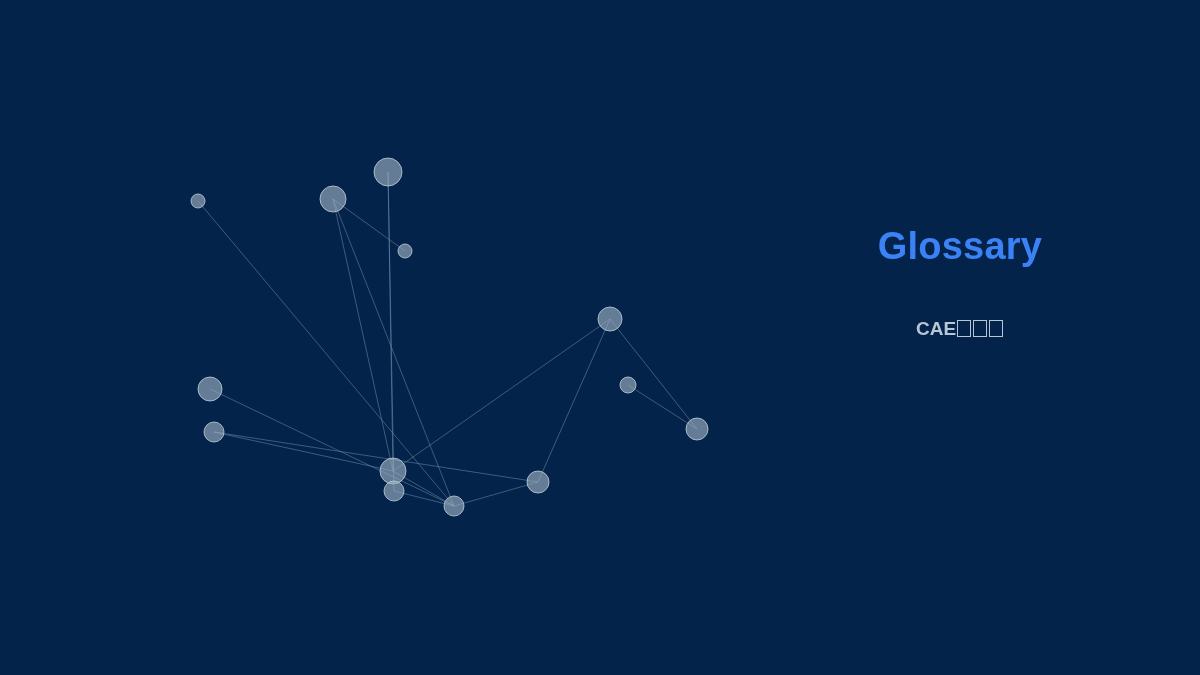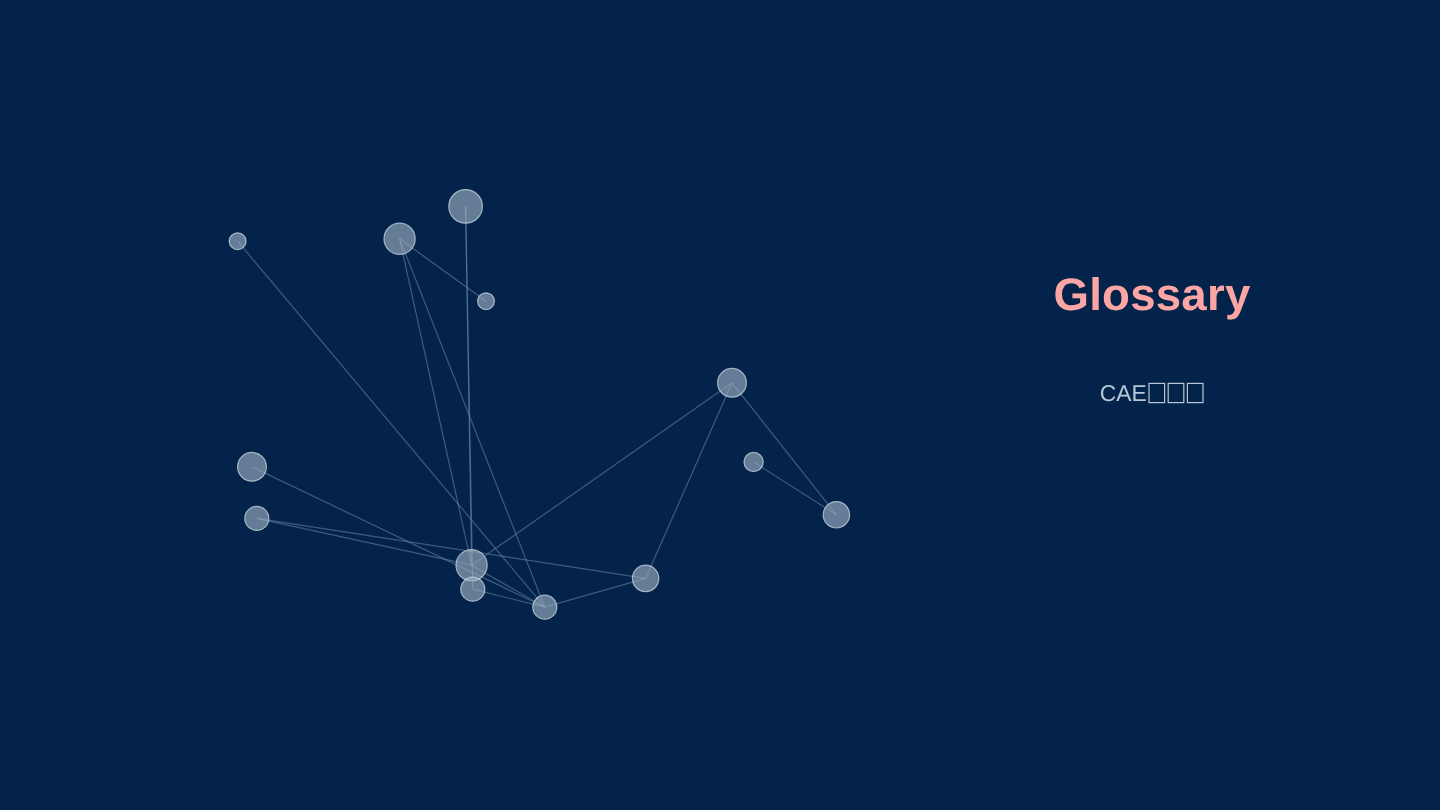--- a/index.html
+++ b/index.html
@@ -34,30 +34,30 @@
     left: 760px;
     top: 225px;
     width: 400px;
     text-align: center;
     pointer-events: none;
   }
   #page-title {
     margin: 0;
     font-size: 38px;
     font-weight: bold;
-    color: #fca5a5;
+    color: #3b82f6;
     letter-spacing: 0.2px;
     line-height: 1.15;
     font-family: "Liberation Sans", "DejaVu Sans", sans-serif;
   }
   #page-subtitle {
     margin: 0;
     padding-top: 48px;
     font-size: 19px;
-    font-weight: normal;
+    font-weight: bold;
     color: #b7c6d4;
     line-height: 1.2;
     font-family: "Liberation Sans", "DejaVu Sans", sans-serif;
   }
   .tofu-run {
     font-family: "DejaVu Sans", sans-serif;
   }
 </style>
 </head>
 <body>

